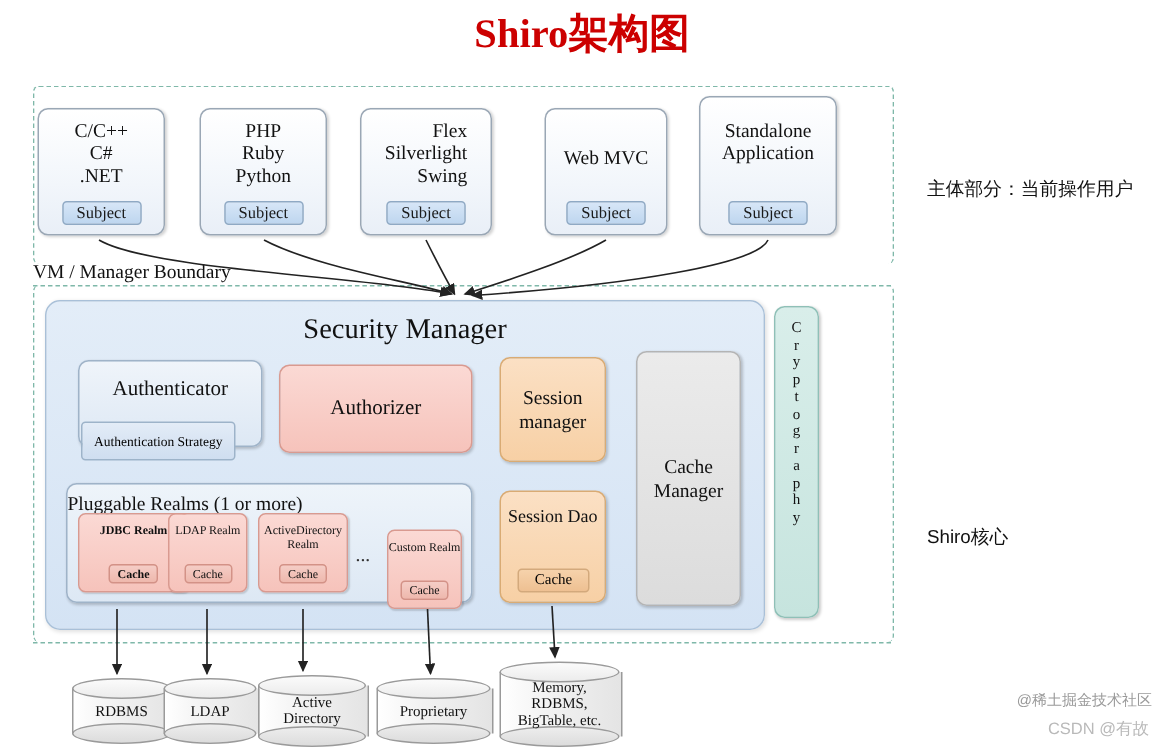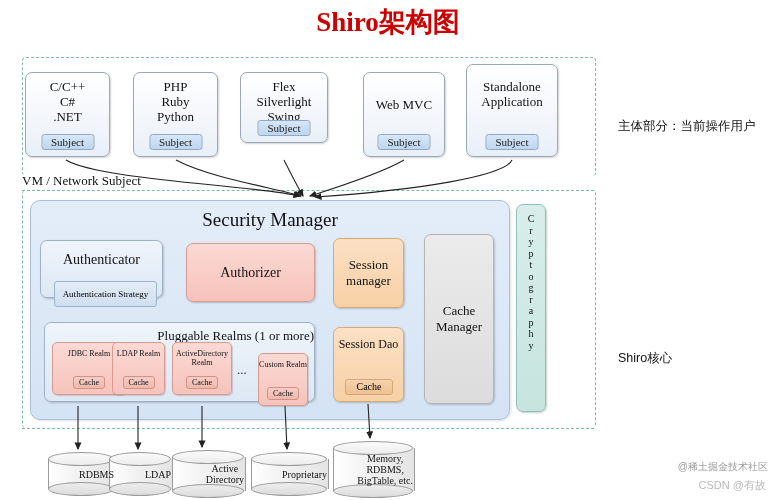--- a/index.html
+++ b/index.html
@@ -90,21 +90,21 @@
   .pill-blue { background:linear-gradient(to bottom,#e3ecf7,#cfdef0); border:1px solid #9db3c9; }
 
   
   .realms {
     position:absolute;
     background:linear-gradient(to bottom,#eef4fa,#dde8f4);
     border:1px solid #9fb3c8; border-radius:7px;
     box-shadow:1px 1px 2px rgba(0,0,0,0.2); box-sizing:border-box;
   }
   .realms-title {
-    position:absolute; width:100%; text-align:right; top:5px;
+    position:absolute; width:100%; text-align:left; top:5px;
     font-size:13px; color:#111;
   }
   .realm-card {
     position:absolute;
     background:linear-gradient(to bottom,#fbd9d4,#f6c3bb);
     border:1px solid #d99a90; border-radius:5px;
     box-sizing:border-box; text-align:center;
     font-size:8px; color:#111; line-height:9px;
     padding-top:6px;
     box-shadow:1px 1px 1px rgba(0,0,0,0.15);
@@ -142,21 +142,21 @@
     border:1px solid #9a9a9a; box-sizing:border-box;
   }
   .cyl .bottom {
     position:absolute; left:0; bottom:0; width:100%; height:14px;
     border-radius:50%/50%;
     background:linear-gradient(to bottom,#ededed,#dcdcdc);
     border:1px solid #9a9a9a; box-sizing:border-box;
   }
   .cyl .txt {
     position:absolute; left:0; top:0; width:100%; height:100%;
-    display:flex; align-items:center; justify-content:flex-end;
+    display:flex; align-items:center; justify-content:center;
     font-size:10px; color:#111; text-align:center; line-height:11px;
     z-index:3;
     border-radius:24px;
   }
 
   .watermark {
     position:absolute; right:8px; bottom:26px;
     font-family:"Liberation Sans", sans-serif;
     font-size:10px; color:#9a9a9a;
   }
@@ -190,21 +190,21 @@
 
   <div class="subject-box" style="left:133px; top:72px; width:85px; height:85px;">
     <div class="lines">
       <div>PHP</div>
       <div>Ruby</div>
       <div>Python</div>
     </div>
     <div class="subject-pill">Subject</div>
   </div>
 
-  <div class="subject-box" style="left:240px; top:72px; width:88px; height:71px;">
+  <div class="subject-box" style="left:240px; top:72px; width:88px; height:85px;text-align:right;">
     <div class="lines">
       <div>Flex</div>
       <div>Silverlight</div>
       <div>Swing</div>
     </div>
     <div class="subject-pill">Subject</div>
   </div>
 
   <div class="subject-box" style="left:363px; top:72px; width:82px; height:85px; padding-top:24px;">
     <div class="lines">
@@ -214,30 +214,30 @@
   </div>
 
   <div class="subject-box" style="left:466px; top:64px; width:92px; height:93px; padding-top:14px;">
     <div class="lines">
       <div>Standalone</div>
       <div>Application</div>
     </div>
     <div class="subject-pill">Subject</div>
   </div>
 
-  <div class="boundary-label" style="left:22px; top:173px;">VM / Network Subject</div>
+  <div class="boundary-label" style="left:22px; top:173px;">VM / Manager Boundary</div>
 
   <div class="side-label" style="left:618px; top:118px;">主体部分：当前操作用户</div>
   <div class="side-label" style="left:618px; top:350px;">Shiro核心</div>
 
   <div class="secmgr" style="left:30px; top:200px; width:478px; height:218px;">
     <div class="secmgr-title">Security Manager</div>
   </div>
 
-  <div class="card card-blue" style="left:40px; top:240px; width:123px; height:58px; align-items:flex-start; padding-top:11px;">
+  <div class="card card-blue" style="left:52px; top:240px; width:123px; height:58px; align-items:flex-start; padding-top:11px;">
     <span>Authenticator</span>
   </div>
   <div class="inner-pill pill-blue" style="left:54px; top:281px; width:103px; height:26px;">
     <span>Authentication Strategy</span>
   </div>
 
   <div class="card card-red" style="left:186px; top:243px; width:129px; height:59px;">
     <span>Authorizer</span>
   </div>
 
@@ -253,21 +253,21 @@
     <span style="line-height:16px;">Session Dao</span>
   </div>
   <div class="inner-pill" style="left:345px; top:379px; width:48px; height:16px; background:linear-gradient(to bottom,#f6d2ab,#eec092); border:1px solid #d3a97c; font-size:10px;">
     <span>Cache</span>
   </div>
 
   <div class="realms" style="left:44px; top:322px; width:271px; height:80px;">
     <div class="realms-title">Pluggable Realms (1 or more)</div>
   </div>
 
-  <div class="realm-card" style="left:52px; top:342px; width:74px; height:53px;">
+  <div class="realm-card" style="left:52px; top:342px; width:74px; height:53px;font-weight:bold;">
     <span>JDBC Realm</span>
     <span class="realm-cache">Cache</span>
   </div>
   <div class="realm-card" style="left:112px; top:342px; width:53px; height:53px;">
     <span>LDAP Realm</span>
     <span class="realm-cache">Cache</span>
   </div>
   <div class="realm-card" style="left:172px; top:342px; width:60px; height:53px;">
     <span>ActiveDirectory Realm</span>
     <span class="realm-cache">Cache</span>

